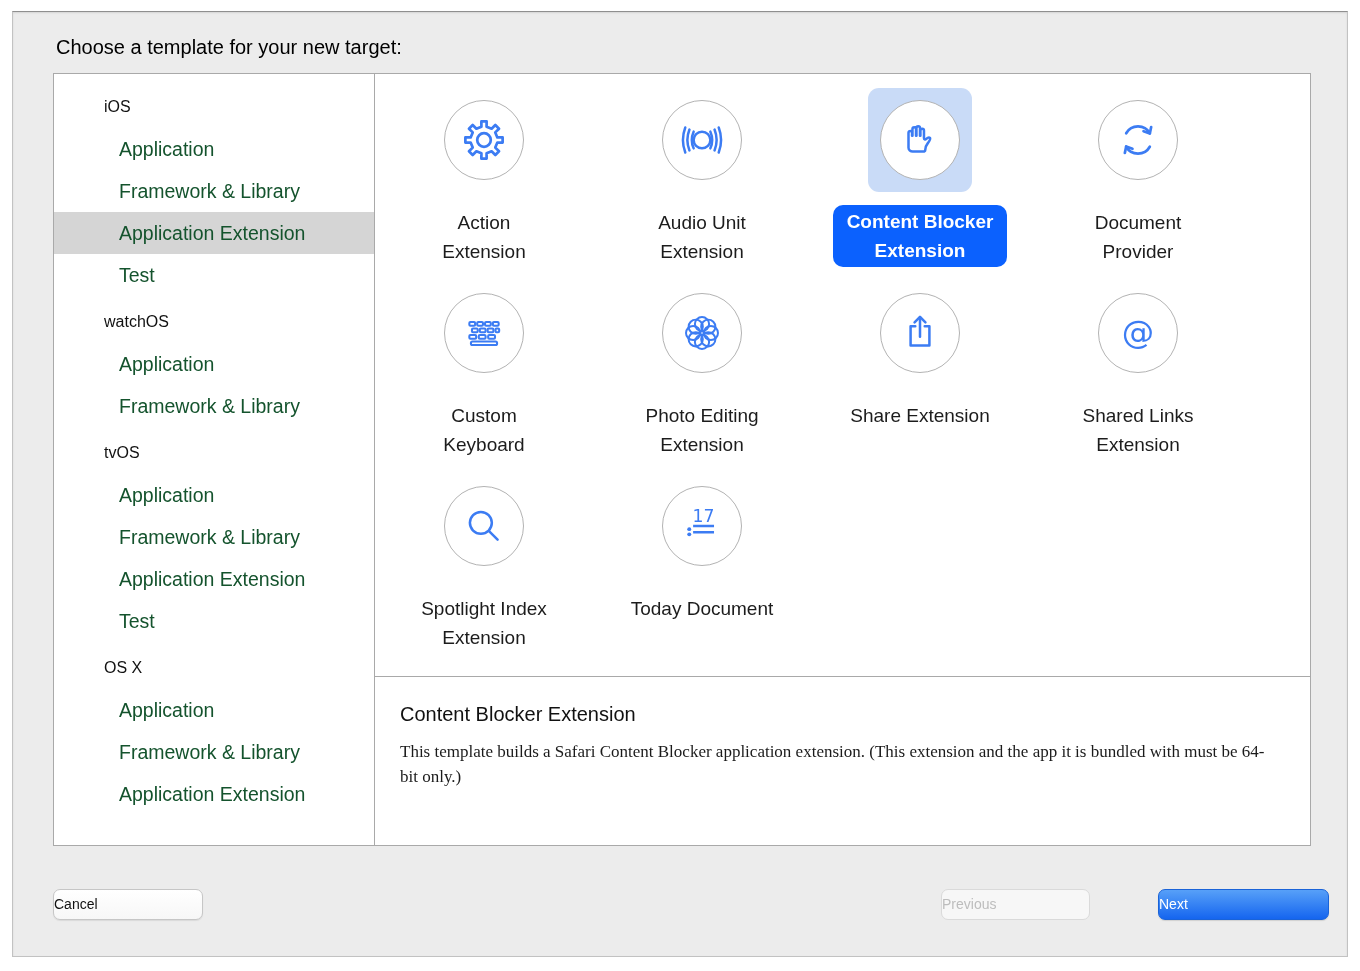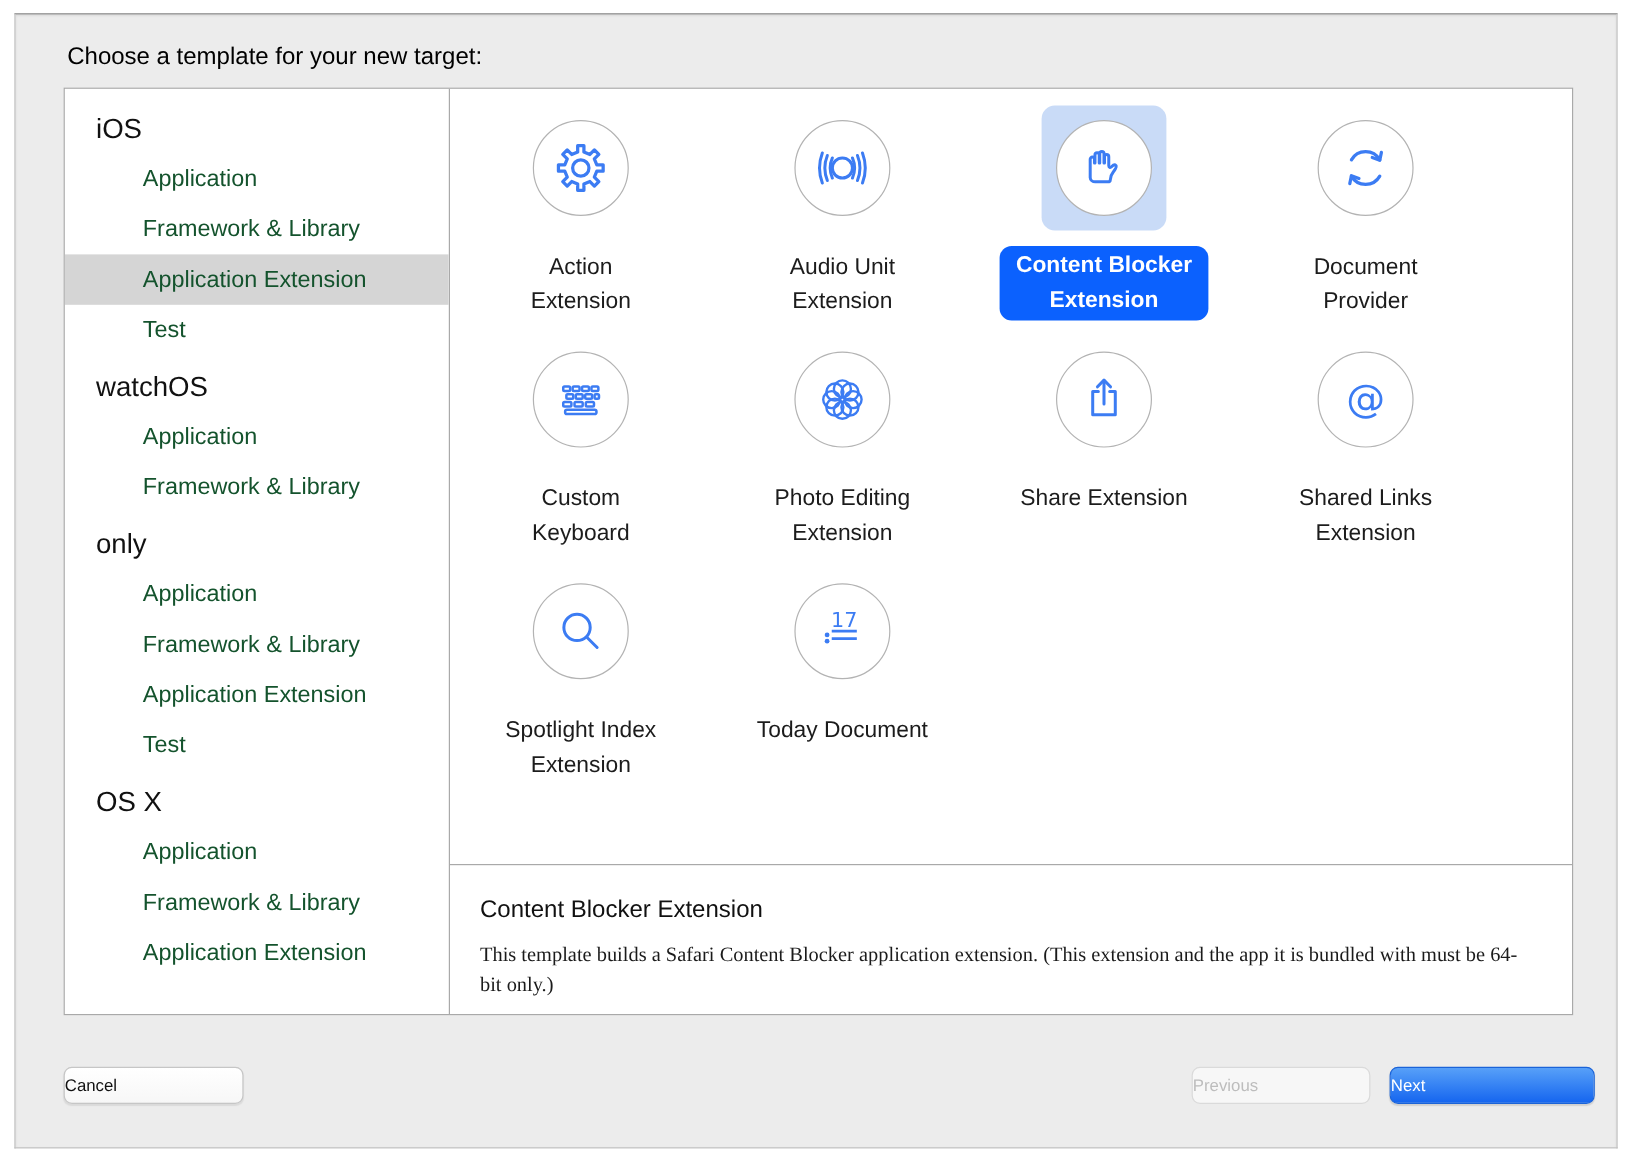--- a/index.html
+++ b/index.html
@@ -5,27 +5,27 @@
   html,body{margin:0;padding:0;background:#fff;width:1360px;height:971px;
     font-family:"Liberation Sans","DejaVu Sans",sans-serif;-webkit-font-smoothing:antialiased;}
   *{box-sizing:border-box;}
   .sheet{position:absolute;left:12px;top:11px;width:1336px;height:946px;background:#ececec;
     border:1px solid #c2c2c2;border-top:1px solid #8f8f8f;box-shadow:inset 0 1px 2px rgba(0,0,0,.10);}
   .sheet-title{position:absolute;left:43px;top:24px;font-size:20px;color:#000;}
   .panel{position:absolute;left:40px;top:61px;width:1258px;height:773px;background:#fff;
     border:1px solid #a9a9a9;display:flex;}
   
   .sidebar{width:321px;border-right:1px solid #a9a9a9;padding-top:12px;flex:none;overflow:hidden;}
-  .sb-header{height:42px;line-height:42px;padding-left:26px;font-size:23px;color:#111;}
+  .sb-header{height:42px;line-height:42px;padding-left:50px;font-size:16px;color:#111;}
   .sb-item{height:42px;line-height:42px;padding-left:65px;font-size:19.5px;color:#14532d;cursor:default;}
   .sb-item.selected{background:#d5d5d5;}
   .sb-section{margin-top:5px;}
   .sb-section:first-child{margin-top:0;}
   
-  .rightcol{flex:1;display:flex;flex-direction:column;min-width:0;gap:44px;}
+  .rightcol{flex:1;display:flex;flex-direction:column;min-width:0;}
   .grid{height:602px;display:grid;grid-template-columns:repeat(4,218px);grid-auto-rows:193px;
     align-content:start;overflow:hidden;}
   .cell{display:flex;flex-direction:column;align-items:center;padding-top:14px;cursor:default;}
   .tile{width:104px;height:104px;border-radius:11px;display:flex;align-items:center;justify-content:center;flex:none;}
   .cell.selected .tile{background:#c9dbf7;}
   .circle{width:80px;height:80px;border-radius:50%;background:#fff;border:1.5px solid #b3b3b3;
     display:flex;align-items:center;justify-content:center;}
   .cell-label{margin-top:16px;font-size:19px;line-height:29px;text-align:center;color:#1c1c1c;
     white-space:pre-line;}
   .cell.selected .cell-label{background:#0b61fe;color:#fff;font-weight:bold;border-radius:10px;
@@ -33,21 +33,21 @@
   .icon-svg{display:block;}
   
   .desc{border-top:1px solid #a9a9a9;flex:1;padding:26px 30px 0 25px;background:#fff;}
   .desc-heading{font-size:20px;font-weight:500;color:#111;margin:0;}
   .desc-body{font-size:17px;line-height:25px;color:#1b1b1b;margin:13px 0 0 0;max-width:892px;font-family:Liberation Serif, serif;}
   
   .btn{position:absolute;height:31px;border-radius:7px;font-size:14px;text-align:left;
     line-height:29px;cursor:default;}
   .btn-cancel{left:40px;top:877px;width:150px;background:linear-gradient(180deg,#ffffff,#f7f7f7);
     border:1px solid #c6c6c6;box-shadow:0 1px 1px rgba(0,0,0,.08);color:#111;}
-  .btn-previous{left:980px;top:877px;width:149px;background:#f7f7f7;border:1px solid #dadada;color:#bdbdbd;}
+  .btn-previous{left:928px;top:877px;width:149px;background:#f7f7f7;border:1px solid #dadada;color:#bdbdbd;}
   .btn-next{left:1145px;top:877px;width:171px;background:linear-gradient(180deg,#57a0f8,#1565ef);
     border:1px solid #1a63d8;color:#fff;box-shadow:0 1px 1px rgba(0,0,0,.12);}
 </style>
 </head>
 <body>
 
 <div class="sheet">
   <div class="sheet-title">Choose a template for your new target:</div>
 
   <div class="panel">
@@ -59,21 +59,21 @@
         <div class="sb-item">Framework &amp; Library</div>
         <div class="sb-item selected">Application Extension</div>
         <div class="sb-item">Test</div>
       </div>
       <div class="sb-section">
         <div class="sb-header">watchOS</div>
         <div class="sb-item">Application</div>
         <div class="sb-item">Framework &amp; Library</div>
       </div>
       <div class="sb-section">
-        <div class="sb-header">only</div>
+        <div class="sb-header">tvOS</div>
         <div class="sb-item">Application</div>
         <div class="sb-item">Framework &amp; Library</div>
         <div class="sb-item">Application Extension</div>
         <div class="sb-item">Test</div>
       </div>
       <div class="sb-section">
         <div class="sb-header">OS X</div>
         <div class="sb-item">Application</div>
         <div class="sb-item">Framework &amp; Library</div>
         <div class="sb-item">Application Extension</div>

